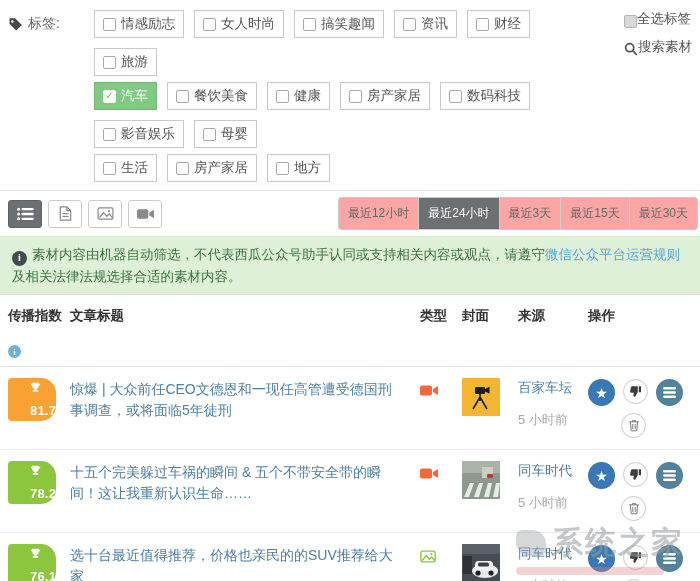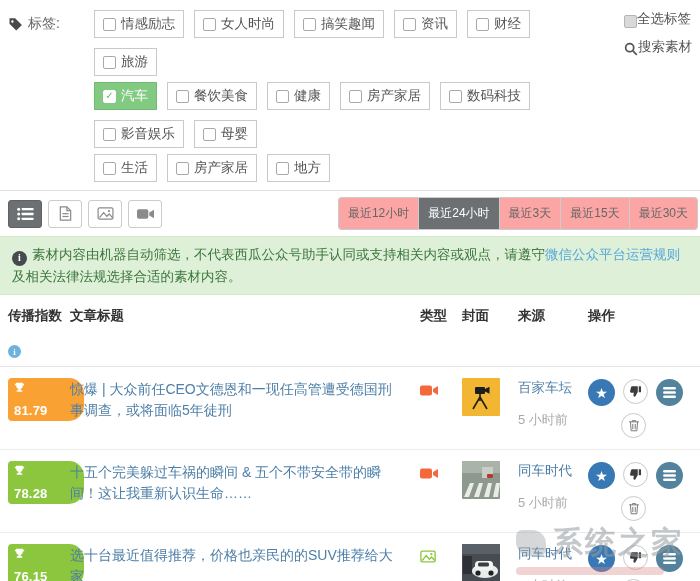--- a/index.html
+++ b/index.html
@@ -43,22 +43,22 @@
   .notice a { color:#54a7dc; text-decoration:none; cursor:pointer; }
 
   
   .grid { display:grid; grid-template-columns:62px 350px 42px 56px 70px 1fr; padding-left:8px; }
   .thead { padding-top:12px; padding-bottom:8px; border-bottom:1px solid #e4e4e4; color:#333;
     font-size:13.5px; font-weight:bold; align-items:start; }
   .th-index { display:flex; flex-direction:column; gap:20px; }
   .info-blue { width:13px; height:13px; border-radius:50%; background:#6fb1dd; color:#fff; font-size:9px; font-weight:bold;
     display:inline-flex; align-items:center; justify-content:center; font-family:"Liberation Serif",serif; }
   .trow { padding-top:11px; padding-bottom:11px; border-bottom:1px solid #ececec; align-items:start; min-height:64px; }
-  .badge { width:76px; height:43px; border-radius:4px 15px 15px 4px; color:#fff; display:flex; flex-direction:column;
-    justify-content:space-between; padding:4px 4px 3px 6px; }
+  .badge { width:48px; height:43px; border-radius:4px 15px 15px 4px; color:#fff; display:flex; flex-direction:column;
+    justify-content:space-between; padding:4px 4px 3px 22px; }
   .badge .num { font-size:13px; font-weight:bold; letter-spacing:.2px; }
   .c-title { padding-right:16px; padding-top:1px; }
   .title-link { color:#4d7fa8; font-size:14px; line-height:1.5; text-decoration:none; cursor:pointer; }
   .c-type { padding-top:5px; }
   .c-cover svg { display:block; width:38px; height:38px; border-radius:1px; }
   .c-source { display:flex; flex-direction:column; gap:14px; padding-top:1px; padding-right:4px; }
   .source-link { color:#4d7fa8; font-size:13.5px; line-height:1.35; text-decoration:none; cursor:pointer; }
   .c-source .time { color:#aaa; font-size:13px; }
   .c-actions { display:flex; flex-wrap:wrap; gap:7px 8px; width:100px; padding-top:1px; }
   .abtn { width:25px; height:25px; border-radius:50%; display:inline-flex; align-items:center; justify-content:center;

